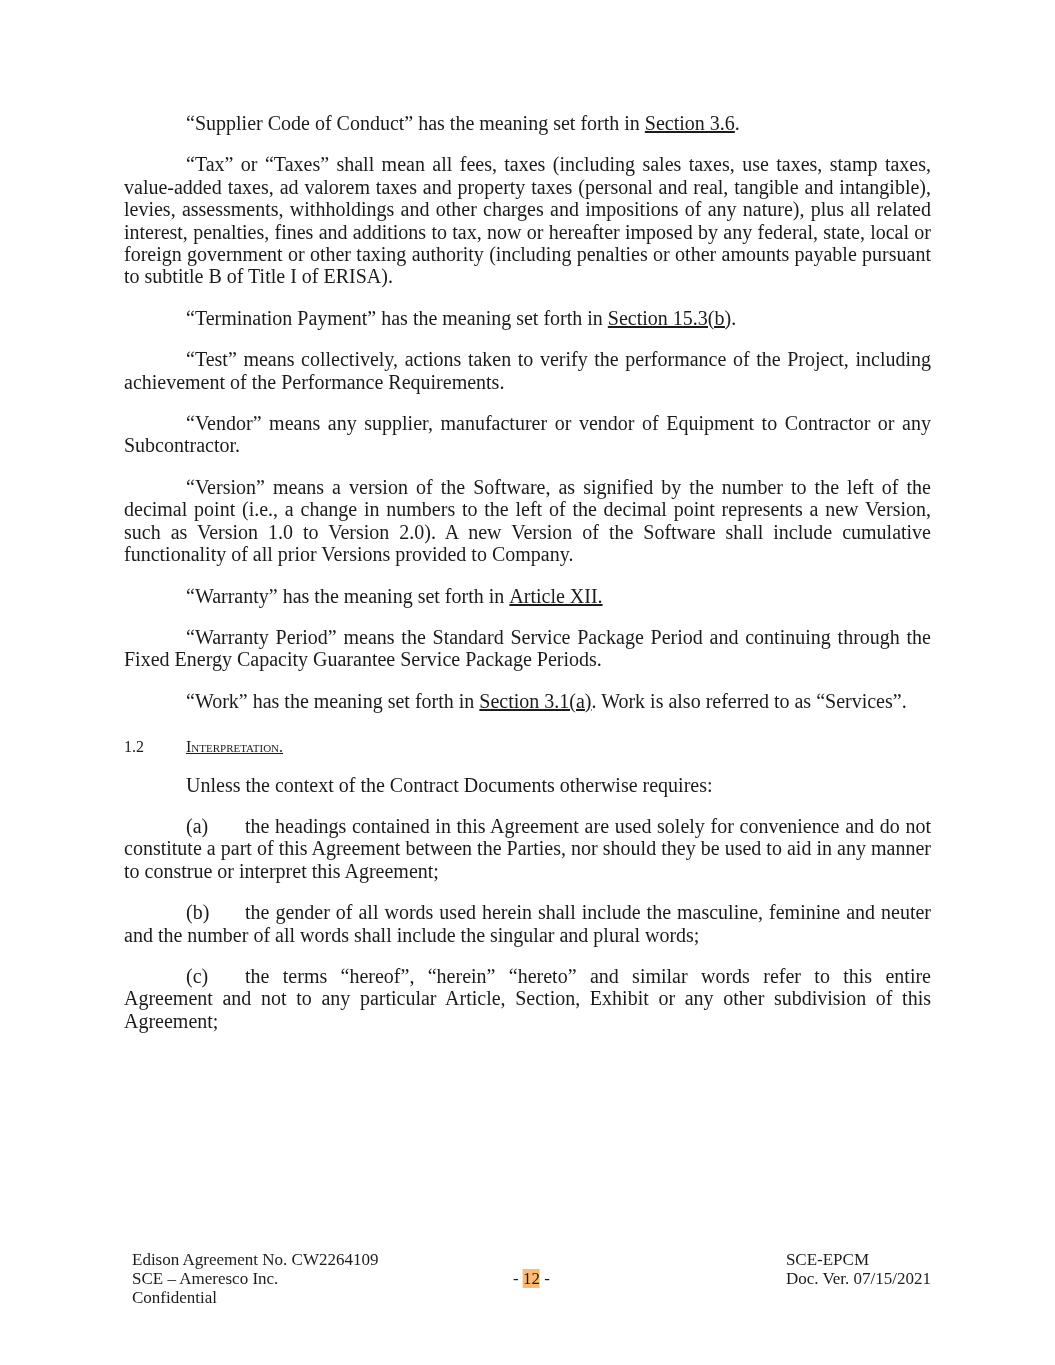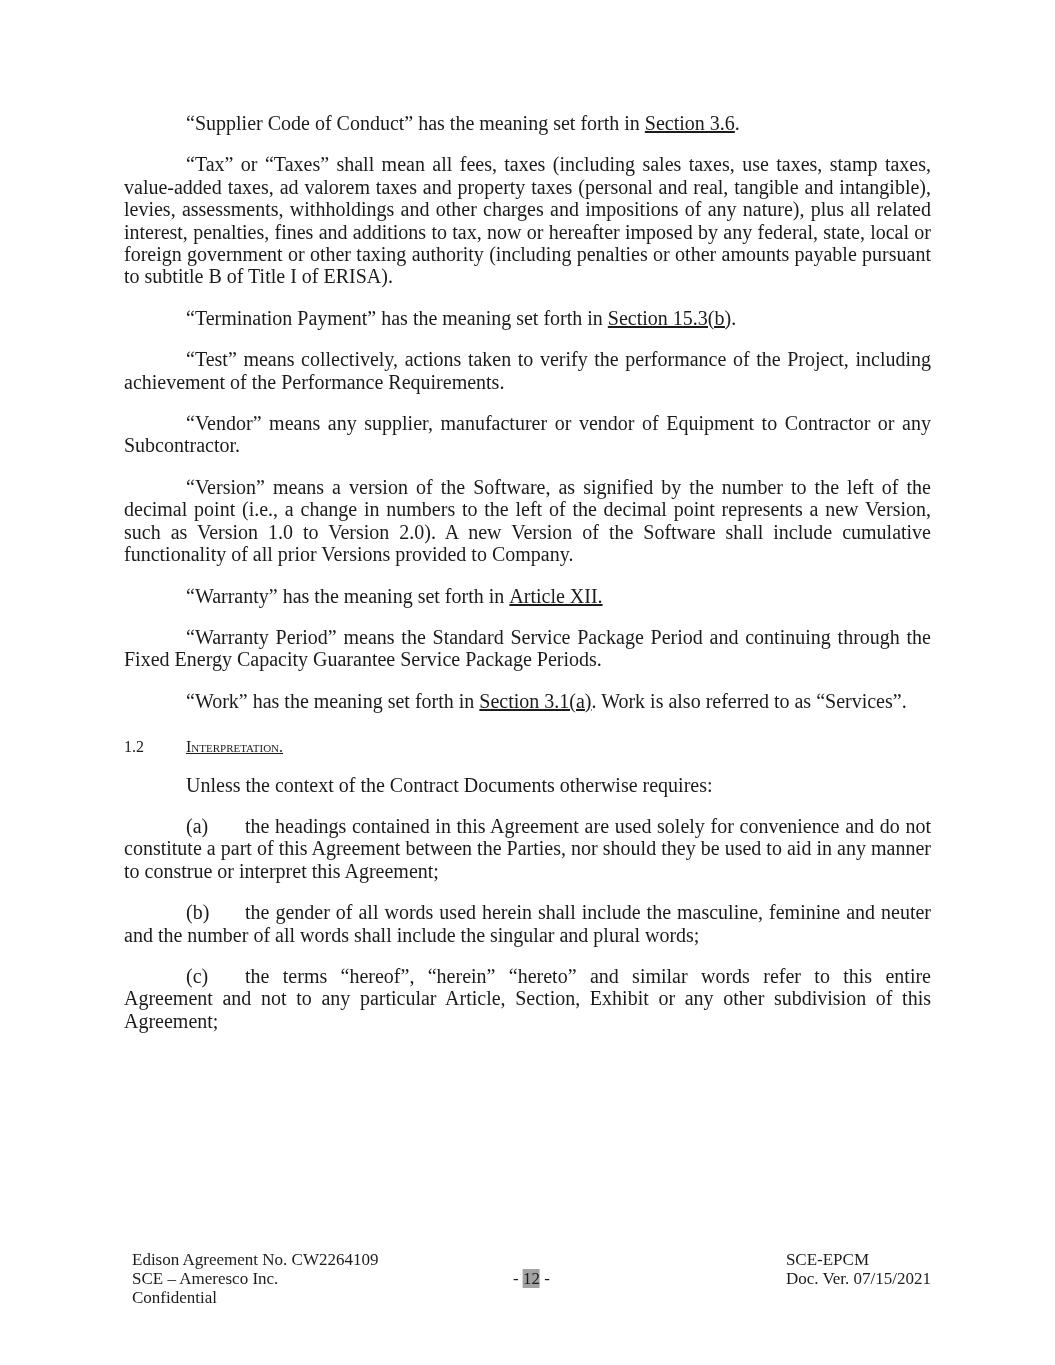--- a/index.html
+++ b/index.html
@@ -105,19 +105,19 @@
     </p>
 
   </div>
 
   <div class="footer">
     <div class="footer-left">
       <div>Edison Agreement No. CW2264109</div>
       <div>SCE – Ameresco Inc.</div>
       <div>Confidential</div>
     </div>
-    <div class="footer-center"><span>- </span><span style="background-color:#a3a3a3">12</span><span> -</span></div>
+    <div class="footer-center"><span>- </span><span style="background-color:#fdba74">12</span><span> -</span></div>
     <div class="footer-right">
       <div>SCE-EPCM</div>
       <div>Doc. Ver. 07/15/2021</div>
     </div>
   </div>
 </div>
 
 </body></html>

